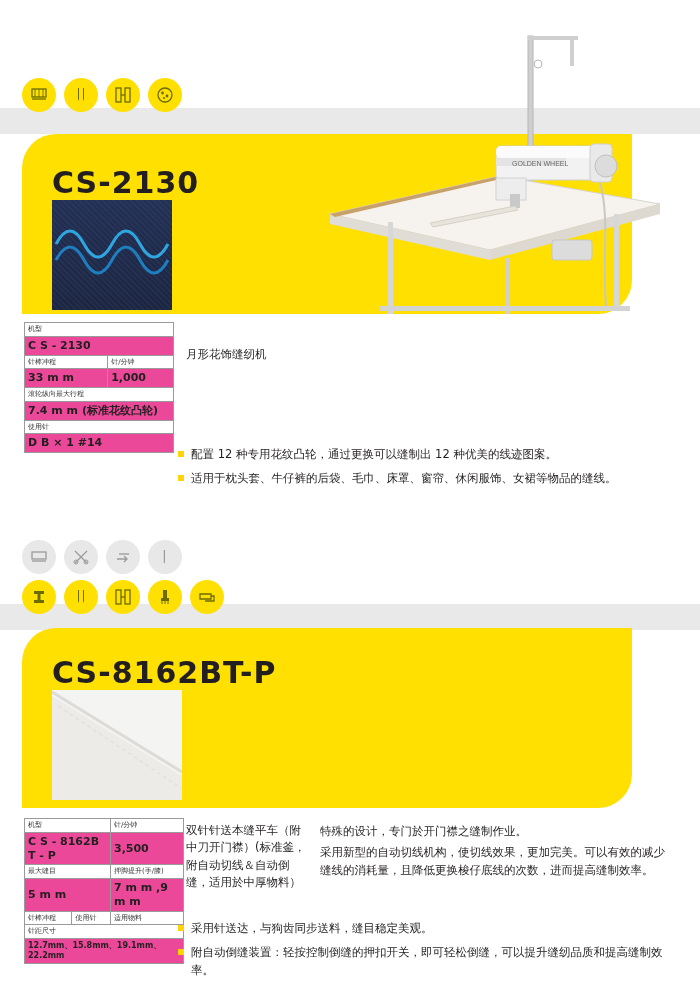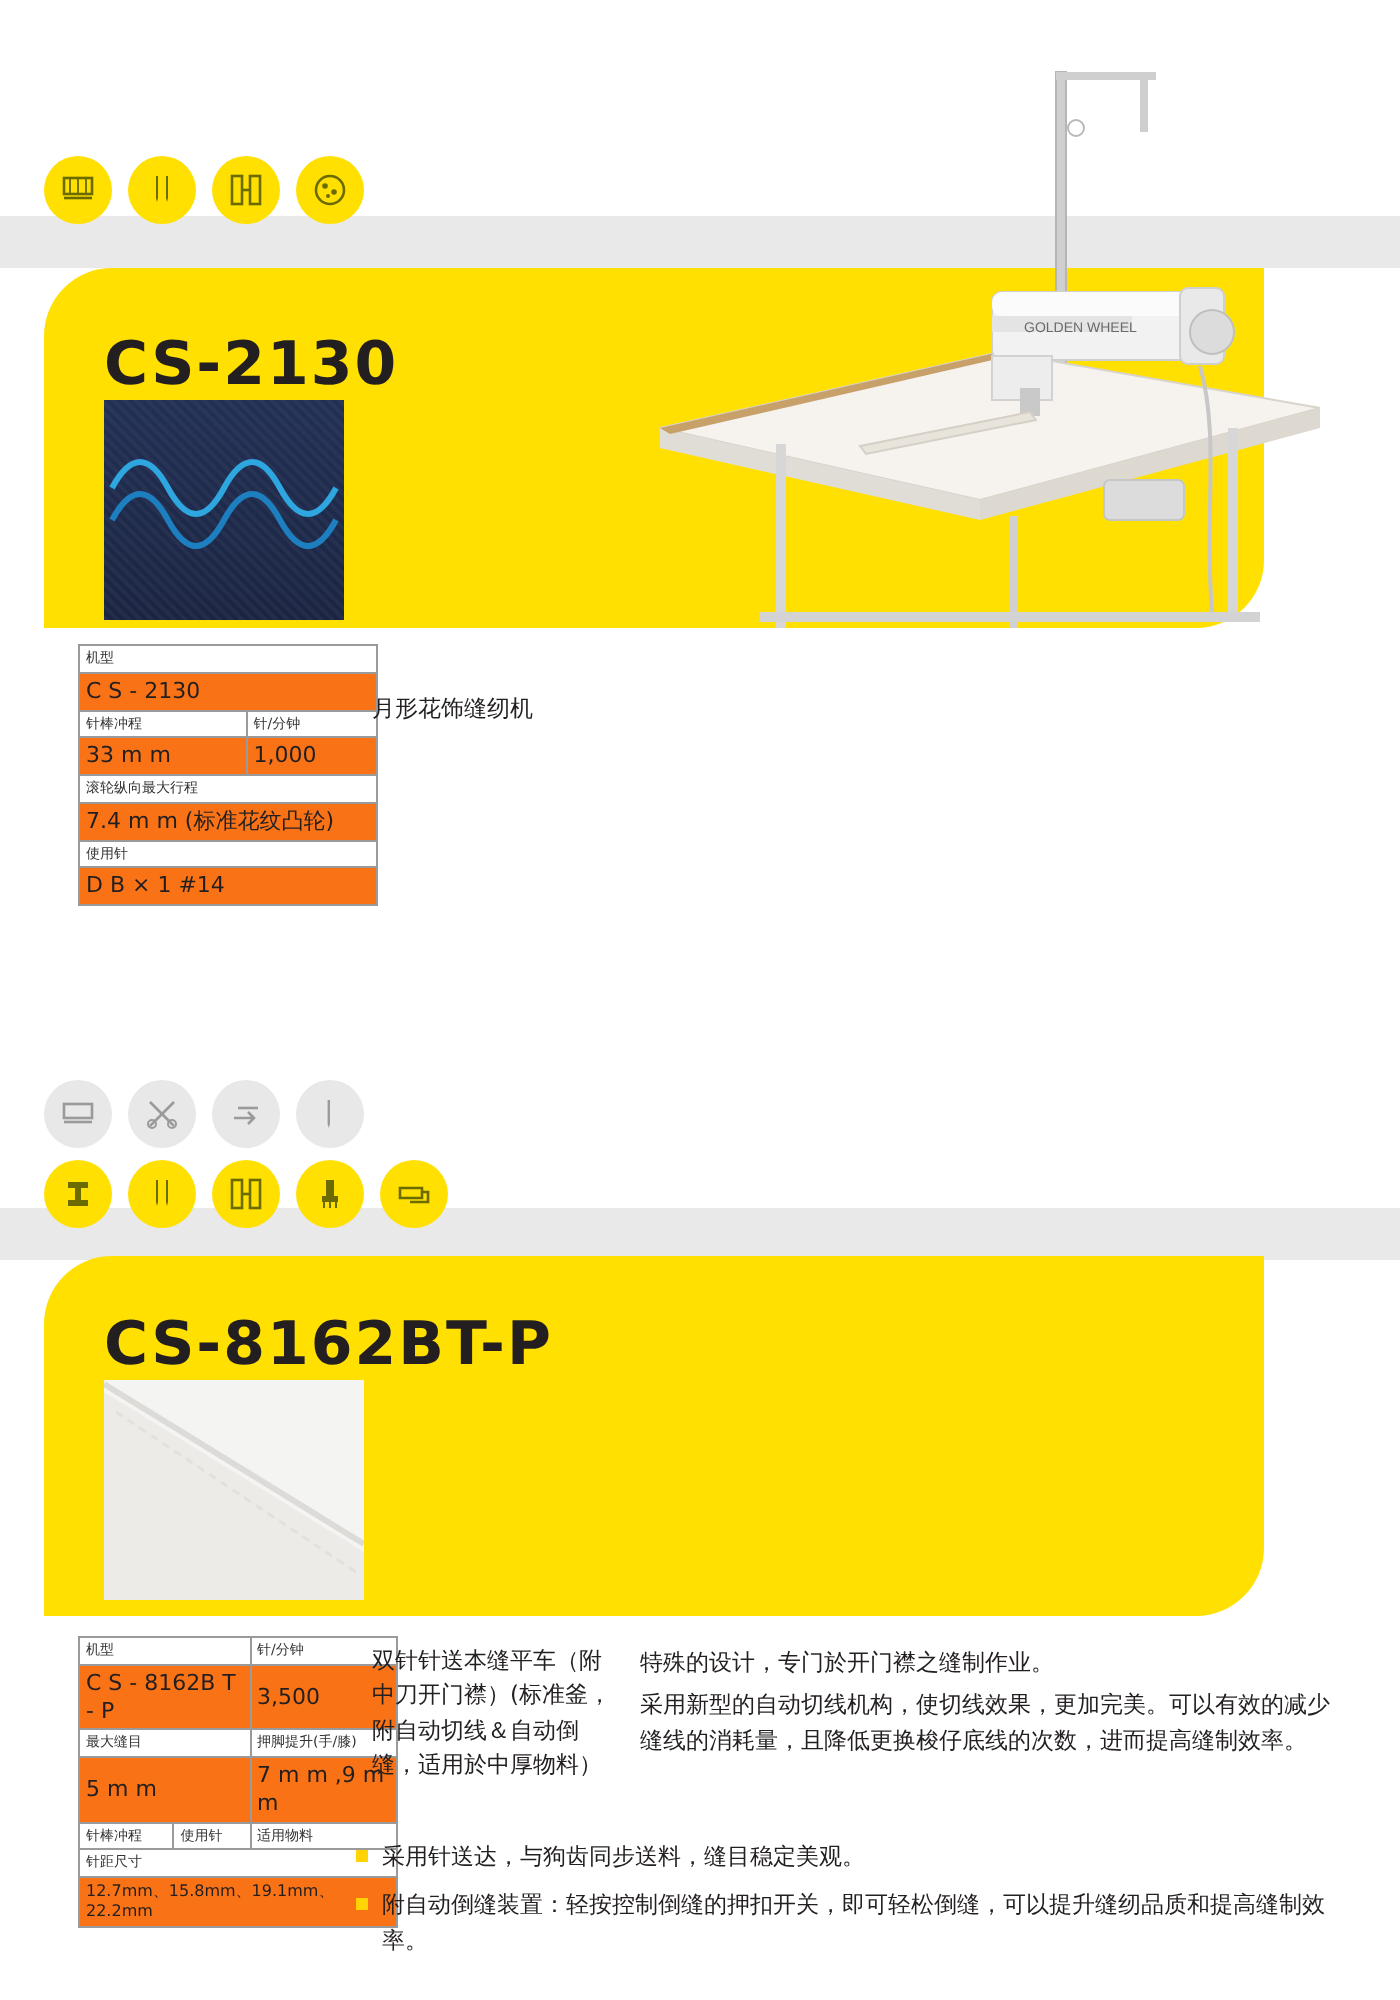--- a/index.html
+++ b/index.html
@@ -77,34 +77,34 @@
       repeating-linear-gradient(45deg, rgba(255,255,255,.035) 0 2px, transparent 2px 4px),
       linear-gradient(#223055,#1b2542);
   }
 
   
   .photo{position:absolute;z-index:4;}
   .photo1{left:300px;top:18px;width:380px;height:300px;}
 
   
   .spec{
-    position:absolute;left:39px;z-index:6;
+    position:absolute;left:24px;z-index:6;
     width:150px;border:1px solid #9a9a9a;
-    border-collapse:collapse;background:#f97316;
+    border-collapse:collapse;background:#ec4899;
     font-size:8px;color:#231f20;
   }
   .prod1 .spec{top:322px;}
   .prod2 .spec{top:818px;}
   .spec td{
     border:1px solid #9a9a9a;
     padding:2px 3px;vertical-align:middle;
     line-height:1.25;
   }
   .spec .lbl{font-size:7px;color:#333;background:#fff;}
-  .spec .val{font-size:11px;font-weight:normal;margin-top:12px;}
+  .spec .val{font-size:11px;font-weight:bold;margin-top:12px;}
 
   
   .desc-title{
     position:absolute;z-index:6;
     font-size:11.5px;line-height:1.5;color:#231f20;
     width:120px;
   }
   .prod1 .desc-title{left:186px;top:326px;margin-top:20px;}
   .prod2 .desc-title{left:186px;top:822px;width:122px;}
 
@@ -251,20 +251,30 @@
       </tr>
       <tr>
         <td class="val" colspan="2">D B × 1 #14</td>
       </tr>
     </tbody>
       </table>
 
     <div class="desc-title">月形花饰缝纫机</div>
 
 
+    <div class="bullets">
+      <div class="bullet">
+        <span class="sq"></span>
+        <span class="txt">配置 12 种专用花纹凸轮，通过更换可以缝制出 12 种优美的线迹图案。</span>
+      </div>
+      <div class="bullet">
+        <span class="sq"></span>
+        <span class="txt">适用于枕头套、牛仔裤的后袋、毛巾、床罩、窗帘、休闲服饰、女裙等物品的缝线。</span>
+      </div>
+    </div>
   </div>
 
   <div class="divider"></div>
 
   <div class="product prod2">
 
     <div class="grey-band" style="top:104px;"></div>
 
     <div class="icon-strip" style="top:40px;">
       <div class="icon-row">

